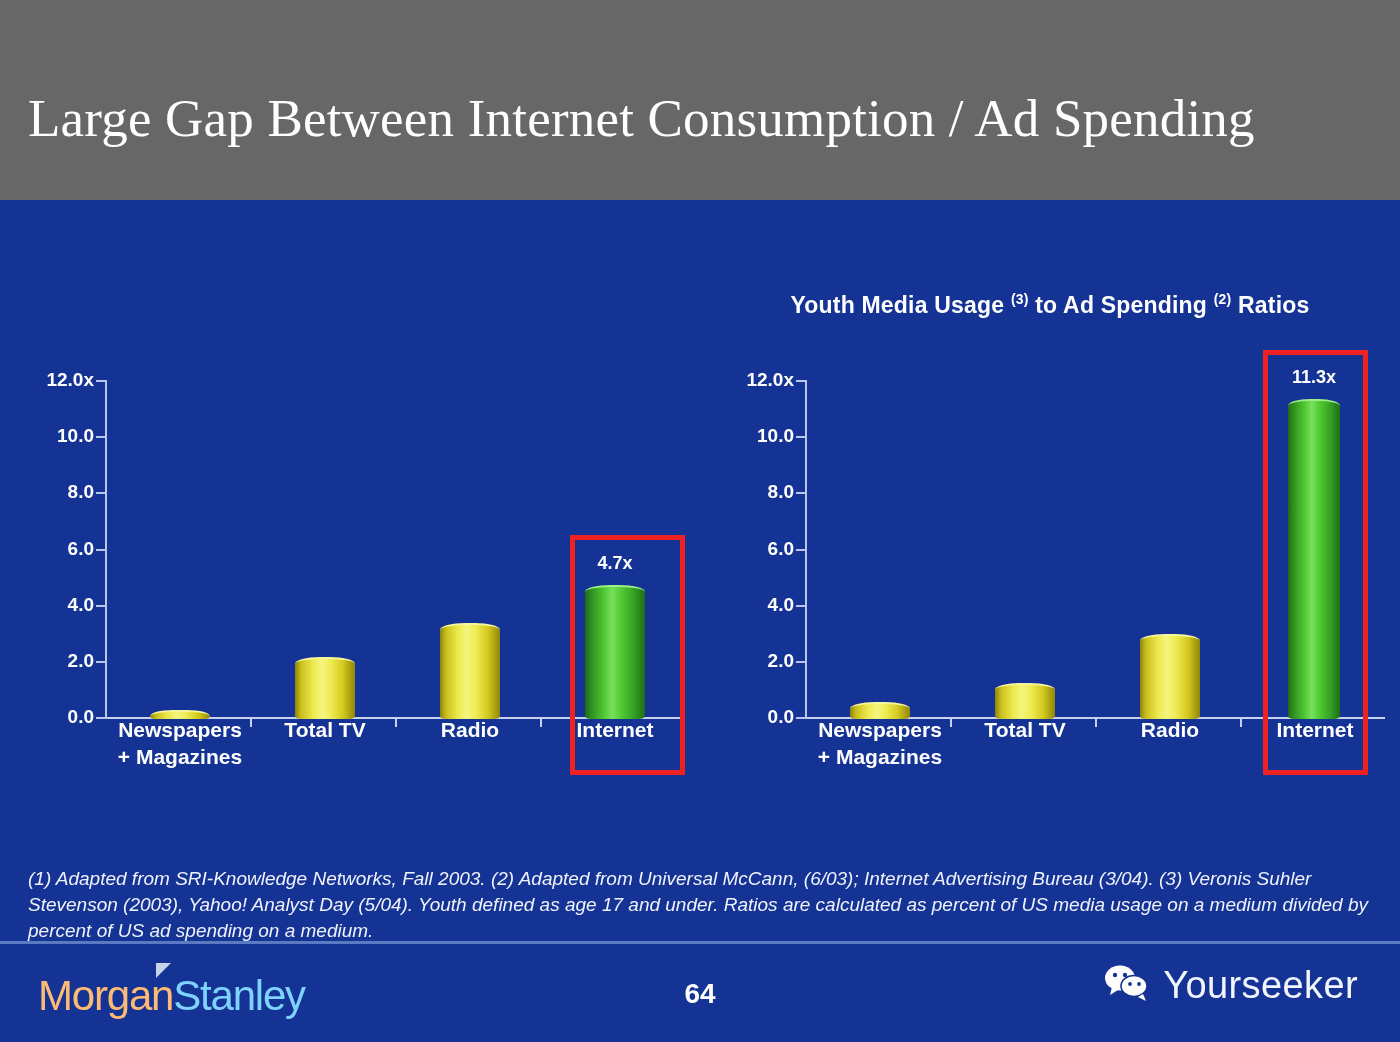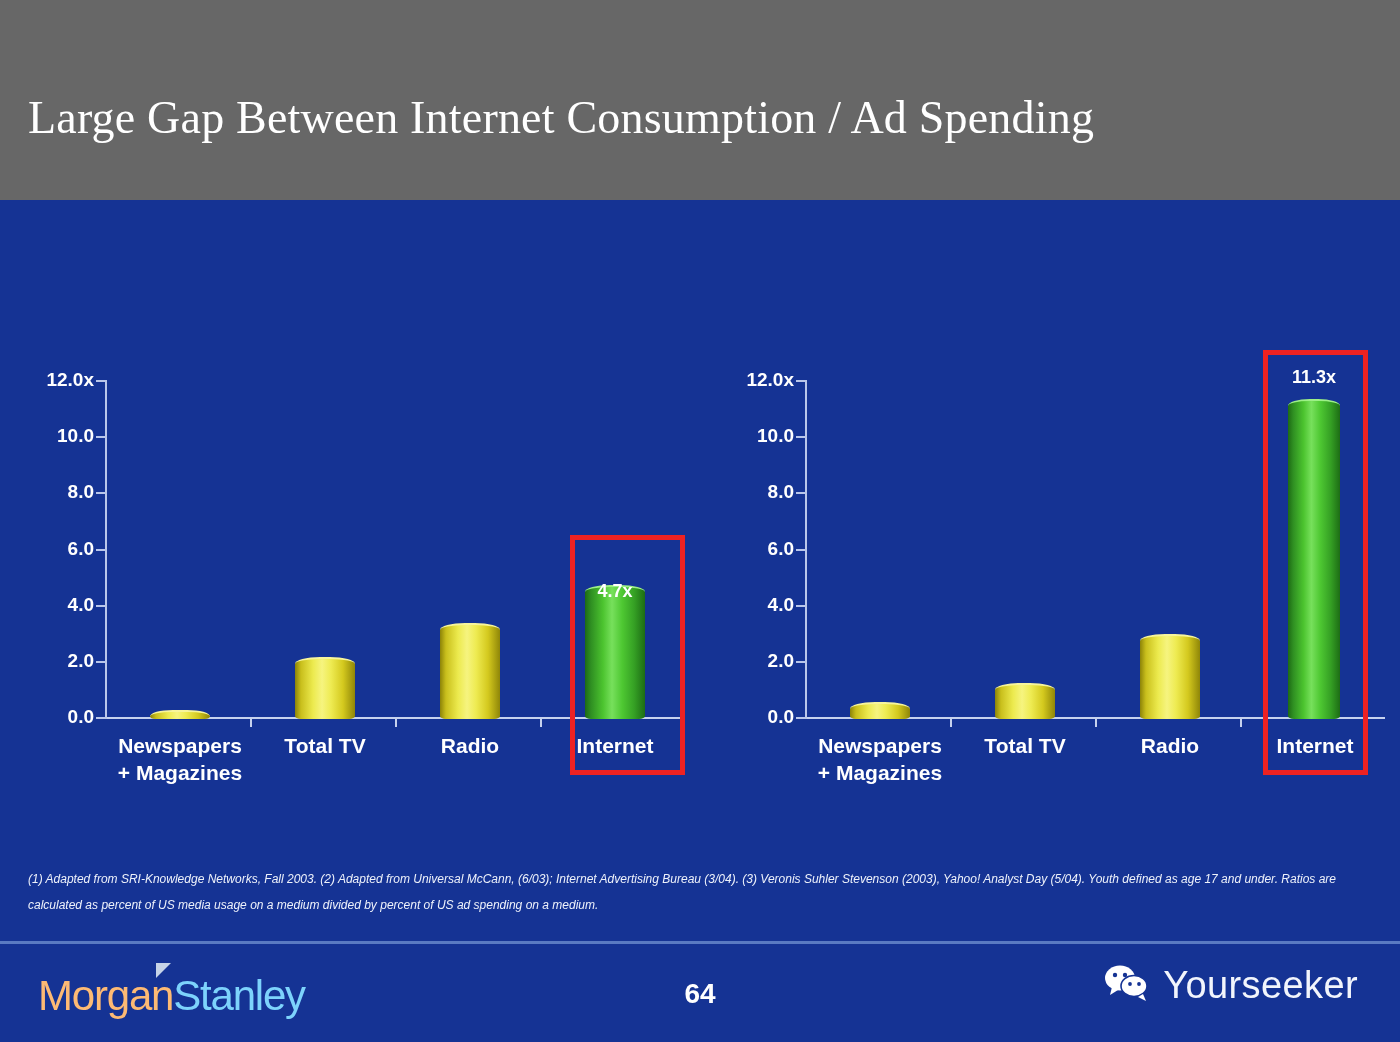--- a/index.html
+++ b/index.html
@@ -25,21 +25,21 @@
     width: 1400px;
     height: 200px;
     background: #676767;
   }
   #slide-title {
     position: absolute;
     left: 28px;
     top: 88px;
     width: 1350px;
     font-family: "Liberation Serif", serif;
-    font-size: 46px;
+    font-size: 53px;
     line-height: 60px;
     color: #ffffff;
     letter-spacing: 0.2px;
     white-space: nowrap;
   }
 
   
   .panel {
     position: absolute;
     top: 270px;
@@ -143,21 +143,21 @@
     position: absolute;
     color: #ffffff;
     font-size: 18px;
     font-weight: bold;
     text-align: center;
     width: 110px;
   }
 
   .cat-label {
     position: absolute;
-    top: 462px;
+    top: 446px;
     width: 180px;
     text-align: center;
     color: #ffffff;
     font-size: 21px;
     font-weight: bold;
     line-height: 27px;
   }
 
   .highlight-box {
     position: absolute;
@@ -165,21 +165,21 @@
     box-sizing: border-box;
   }
 
   
   #footnote {
     position: absolute;
     left: 28px;
     top: 866px;
     width: 1345px;
     color: #eef2fb;
-    font-size: 12px;
+    font-size: 19px;
     line-height: 26px;
     font-style: italic;
   }
   #footer-divider {
     position: absolute;
     left: 0;
     top: 941px;
     width: 1400px;
     height: 3px;
     background: #5a7ac2;
@@ -273,35 +273,38 @@
 
       <div class="x-tick" style="left:240px"></div>
       <div class="x-tick" style="left:385px"></div>
       <div class="x-tick" style="left:530px"></div>
 
       <div class="bar yellow" style="left:140px; width:60px; top:440px; height:7px;"></div>
       <div class="bar yellow" style="left:285px; width:60px; top:387px; height:60px;"></div>
       <div class="bar yellow" style="left:430px; width:60px; top:353px; height:94px;"></div>
       <div class="bar green" style="left:575px; width:60px; top:315px; height:132px;"></div>
 
-      <div class="bar-value" style="left:550px; top:283px;margin-top:28px;">4.7x</div>
+      <div class="bar-value" style="left:550px; top:283px;">4.7x</div>
 
       <div class="cat-label" style="left:80px;">
         <div>Newspapers</div>
         <div>+ Magazines</div>
       </div>
       <div class="cat-label" style="left:225px;">Total TV</div>
       <div class="cat-label" style="left:370px;">Radio</div>
       <div class="cat-label" style="left:515px;">Internet</div>
 
       <div class="highlight-box" style="left:560px; top:265px; width:115px; height:240px;"></div>
     </div>
   </div>
 
   <div class="panel" id="panel-right">
+    <div class="panel-title">
+      <span>Youth Media Usage </span><sup>(3)</sup><span> to Ad Spending </span><sup>(2)</sup><span> Ratios</span>
+    </div>
     <div class="plot">
       <div class="y-axis-line"></div>
       <div class="x-axis-line"></div>
 
       <div class="y-tick" style="top:110px"></div>
       <div class="y-label-wrap" style="top:110px">
           <div class="y-label">12.0x</div>
         </div>
       <div class="y-tick" style="top:166px"></div>
       <div class="y-label-wrap" style="top:166px">

